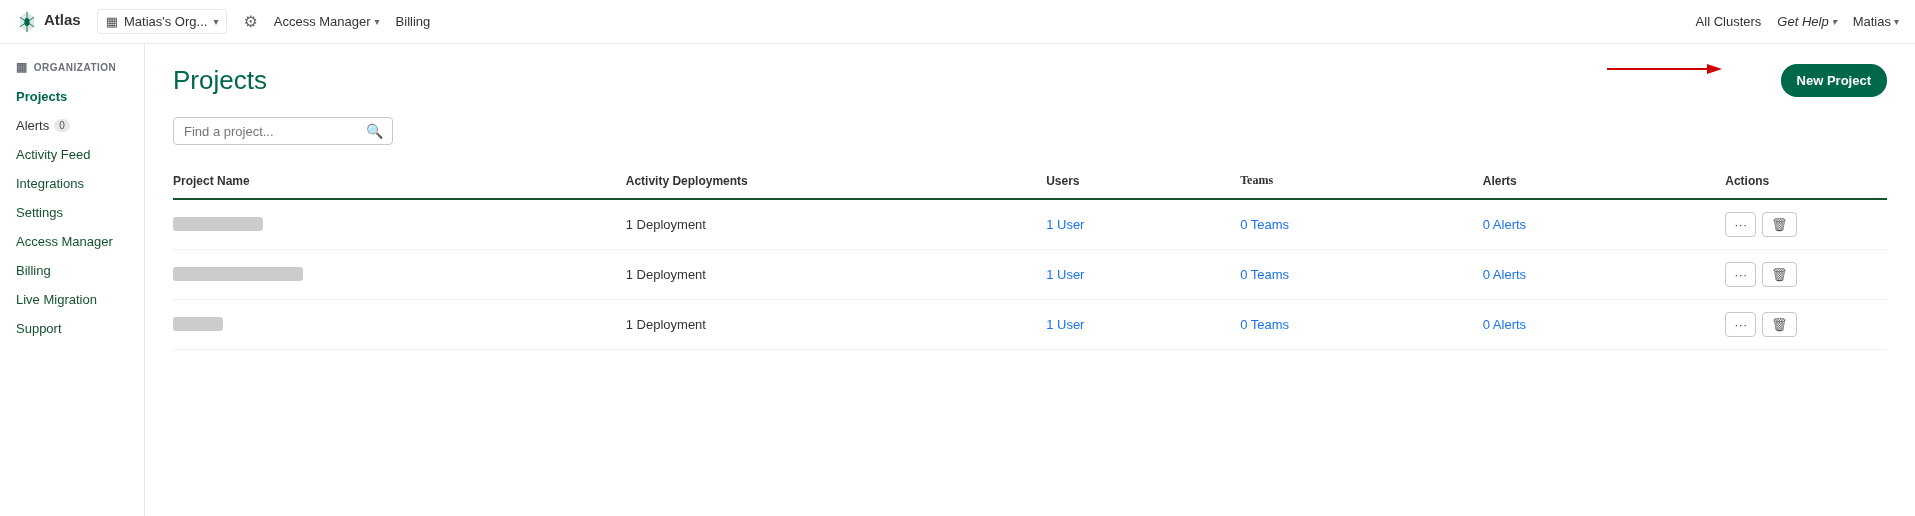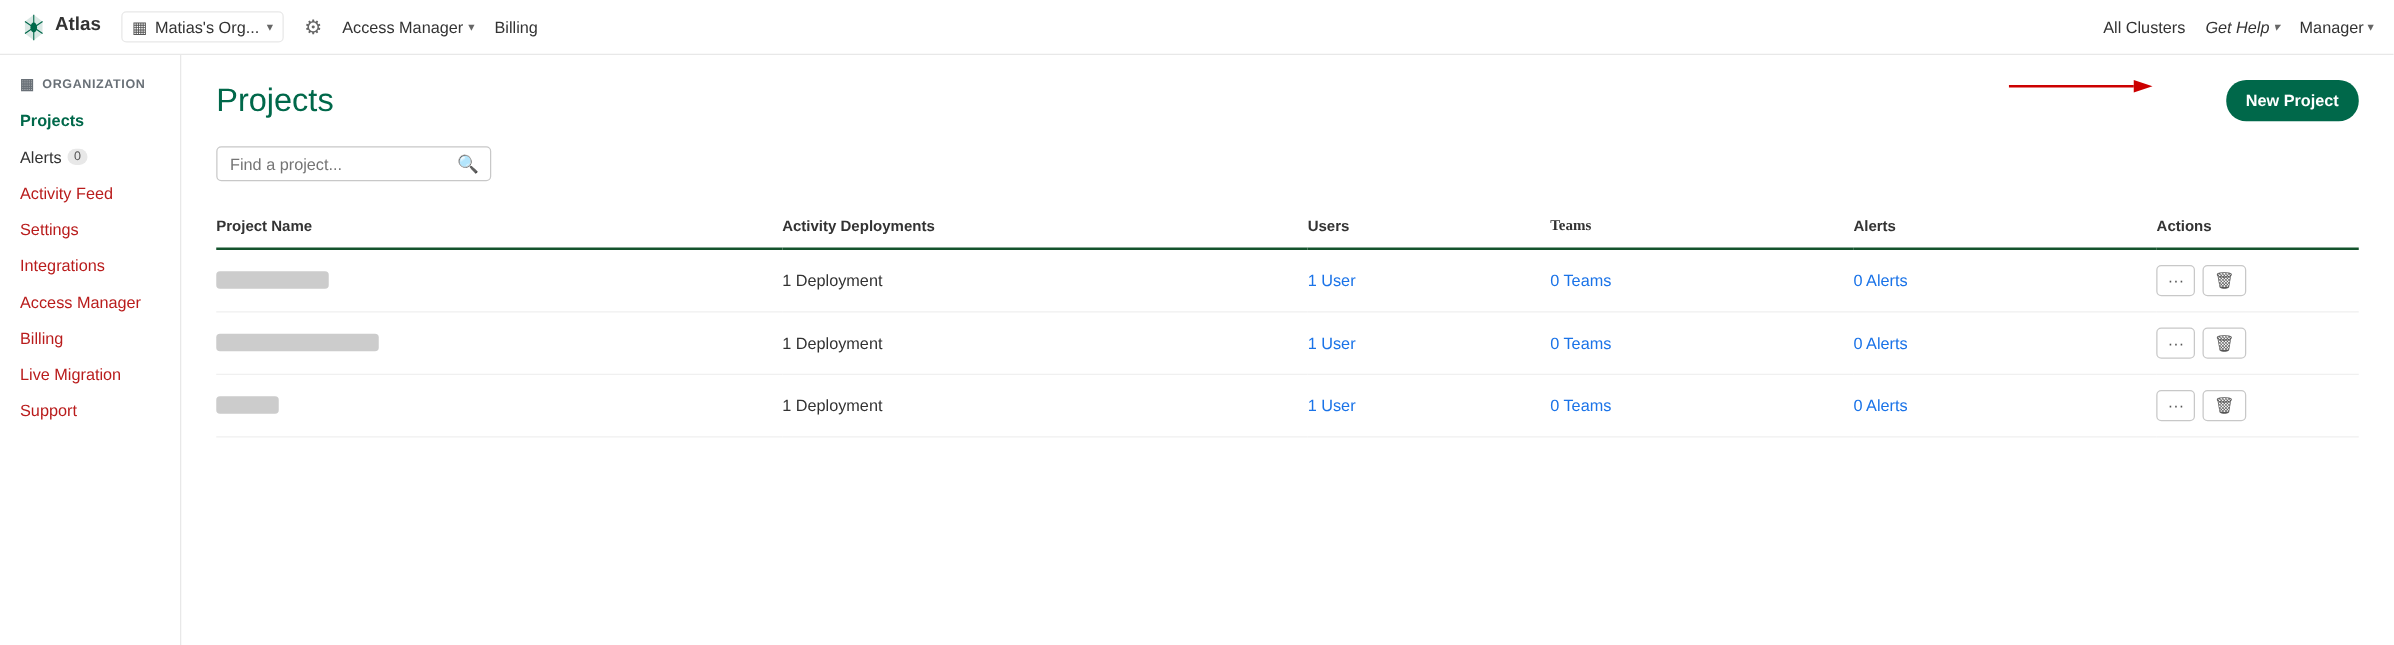--- a/index.html
+++ b/index.html
@@ -32,21 +32,21 @@
     .sidebar {
       width: 145px; min-width: 145px; border-right: 1px solid #e8e8e8;
       padding: 16px 0; background: #fff;
     }
     .sidebar-section-label {
       font-size: 10px; font-weight: 700; color: #697077; text-transform: uppercase;
       padding: 0 16px 8px 16px; letter-spacing: 0.5px; display: flex; align-items: center; gap: 6px;
     }
     .sidebar-org-icon { font-size: 12px; }
     .sidebar-item {
-      display: block; padding: 7px 16px; color: #b91c1c; font-size: 13px; cursor: pointer; text-decoration: none;
+      display: block; padding: 7px 16px; color: #14532d; font-size: 13px; cursor: pointer; text-decoration: none;
     }
     .sidebar-item.active { color: #00684a; font-weight: 600; }
     .sidebar-item-with-badge { display: flex; align-items: center; gap: 5px; padding: 7px 16px; cursor: pointer; }
     .badge { background: #e8e8e8; border-radius: 10px; font-size: 10px; padding: 1px 5px; color: #555; }
 
     
     .main { flex: 1; padding: 20px 28px; overflow: auto; }
     .breadcrumb { font-size: 11px; color: #697077; margin-bottom: 8px; text-transform: uppercase; letter-spacing: 0.3px; }
     .page-header { display: flex; align-items: center; justify-content: space-between; margin-bottom: 20px; }
     .page-title { font-size: 26px; font-weight: 400; color: #00684a; }
@@ -123,41 +123,41 @@
 
     <span class="billing-link">Billing</span>
   </div>
   <div class="top-nav-right">
     <span class="nav-right-item">All Clusters</span>
     <div class="nav-item get-help">
       <span>Get Help</span>
       <span class="chevron">▾</span>
     </div>
     <div class="matias-btn">
-      <span>Manager</span>
+      <span>Matias</span>
       <span class="chevron">▾</span>
     </div>
   </div>
 </nav>
 
 <div class="layout">
 
   <aside class="sidebar">
     <div class="sidebar-section-label">
       <span class="sidebar-org-icon">▦</span>
       <span>Organization</span>
     </div>
     <a class="sidebar-item active">Projects</a>
     <div class="sidebar-item-with-badge">
       <span>Alerts</span>
       <span class="badge">0</span>
     </div>
     <a class="sidebar-item">Activity Feed</a>
+    <a class="sidebar-item">Integrations</a>
     <a class="sidebar-item">Settings</a>
-    <a class="sidebar-item">Integrations</a>
     <a class="sidebar-item">Access Manager</a>
     <a class="sidebar-item">Billing</a>
     <a class="sidebar-item">Live Migration</a>
     <a class="sidebar-item">Support</a>
   </aside>
 
   <main class="main">
 
     <div class="page-header">
       <h1 class="page-title">Projects</h1>

